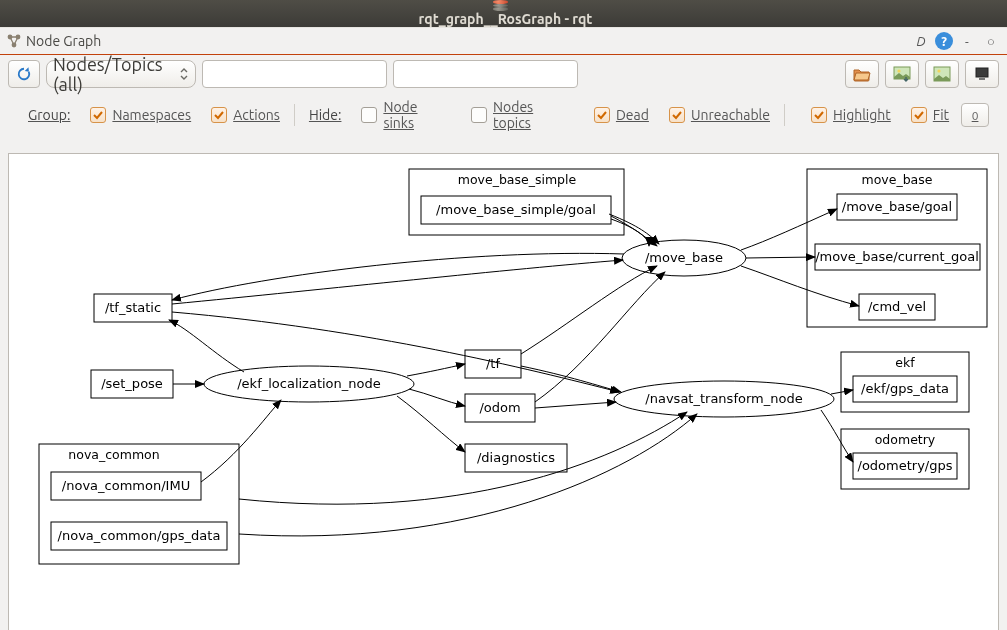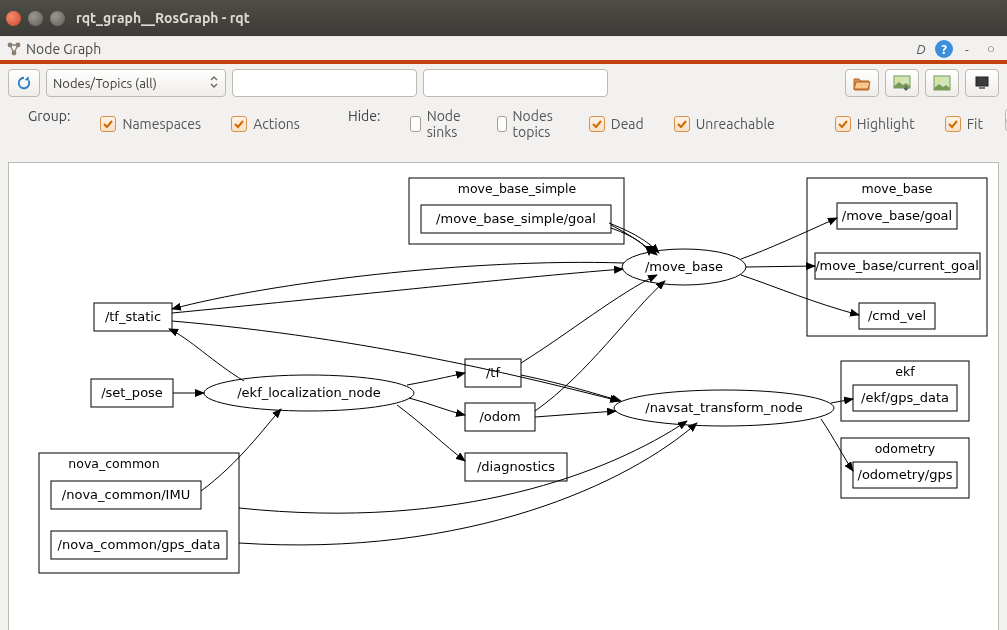--- a/index.html
+++ b/index.html
@@ -9,46 +9,47 @@
     font-size: 13px;
     background: #f2f1f0;
     color: #3c3b37;
     width: 1007px;
     height: 630px;
     overflow: hidden;
   }
 
   
   .titlebar {
-    height: 36px;
+    height: 27px;
     background: linear-gradient(#4f4d46, #3c3b37);
     display: flex;
     align-items: center;
     padding: 0 6px;
     color: #dfdbd2;
     font-weight: bold;
+    flex-direction: column;
   }
   .win-btn {
     width: 15px; height: 15px; border-radius: 50%;
     margin-right: 7px;
     display: inline-block;
   }
   .win-close   { background: radial-gradient(circle at 35% 35%, #f58c6a, #c8452b); }
   .win-min     { background: radial-gradient(circle at 35% 35%, #9a988f, #5f5e57); }
   .win-max     { background: radial-gradient(circle at 35% 35%, #9a988f, #5f5e57); }
   .titlebar .title { margin-left: 4px; font-size: 14px; }
 
   
   .panel-head {
     height: 28px;
     display: flex;
     align-items: center;
     padding: 0 6px;
     background: #f2f1f0;
-    border-bottom: 4px solid #c2410c;
+    border-bottom: 1px solid #c2410c;
     border-top: 1px solid #e7e5e1;
     font-size: 14px;
     color: #4a4945;
     justify-content: space-between;
   }
   .panel-head .left { display: flex; align-items: center; gap: 4px; }
   .panel-head .right { display: flex; align-items: center; gap: 4px; }
   .panel-icon {
     width: 16px; height: 16px;
     display:inline-block;
@@ -74,42 +75,44 @@
     height: 28px;
     border: 1px solid #bdb9b3;
     border-radius: 4px;
     background: linear-gradient(#ffffff, #efede9);
     display: flex;
     align-items: center;
     padding: 0 6px;
     color:#3c3b37;
   }
   .btn { width: 32px; justify-content:center; }
-  .combo { width: 180px; justify-content: space-between; font-size:13px;}
+  .combo { width: 150px; justify-content: space-between; font-size:18px;border-radius:8px;}
   .combo .chev { color:#6b6a65; }
   .txtbox { background:#fff; }
   .txtbox input {
     border:0; outline:0; background:transparent;
     width:100%; height:100%; font-size:13px;
   }
   .toolbar .spacer { flex:1; }
   .icon-btn {
     width:34px; height:28px;
     border:1px solid #bdb9b3; border-radius:4px;
     background: linear-gradient(#ffffff, #efede9);
     display:flex; align-items:center; justify-content:center;
   }
 
   
   .opts {
     display:flex;
-    gap: 18px;
+    align-items:center;
+    gap: 8px;
     padding: 6px 18px 10px 28px;
     font-size:14px;
     color:#555;
+    text-decoration:underline;
   }
   .opts .lbl { color:#444; }
   .divider {
     width:1px; height:22px; background:#d0cdc7;
     margin: 0 6px;
   }
   .chk {
     width:16px; height:16px;
     border:1px solid #a49f97;
     border-radius:3px;

